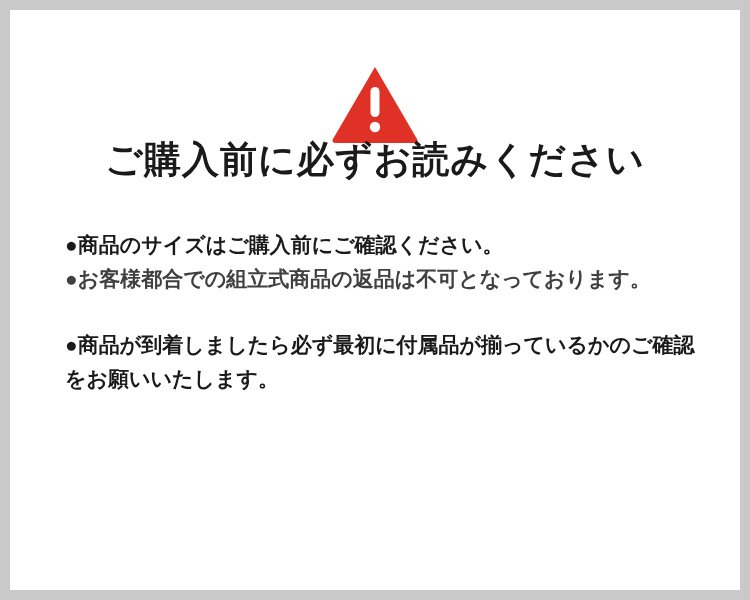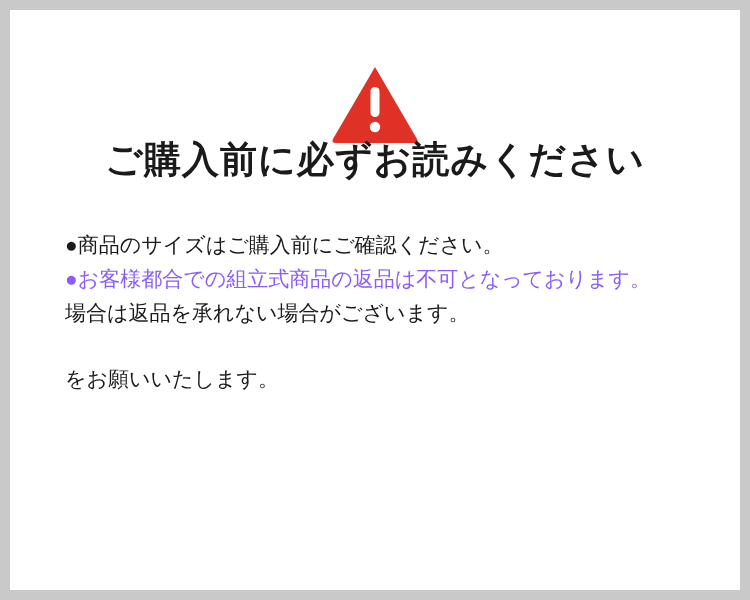--- a/index.html
+++ b/index.html
@@ -50,23 +50,24 @@
     position: absolute;
     left: 55px;
     top: 218px;
     width: 630px;
   }
   .line {
     font-size: 21px;
     line-height: 34px;
     color: #1a1a1a;
     white-space: nowrap;
+    font-weight: bold;
   }
   .line.red {
-    color: #8b5cf6;
+    color: #404040;
   }
   .gap {
     height: 32px;
   }
 </style>
 </head>
 <body>
 
 <div class="notice-card">
 
@@ -76,20 +77,20 @@
       <rect x="39.5" y="22" width="9" height="30" rx="4.5" fill="#ffffff"></rect>
       <circle cx="44" cy="62" r="5.2" fill="#ffffff"></circle>
     </svg>
   </div>
 
   <div class="headline">ご購入前に必ずお読みください</div>
 
   <div class="body-block">
     <div class="line">●商品のサイズはご購入前にご確認ください。</div>
     <div class="line red">●お客様都合での組立式商品の返品は不可となっております。</div>
-    <div class="line">場合は返品を承れない場合がございます。</div>
 
     <div class="gap"></div>
 
+    <div class="line">●商品が到着しましたら必ず最初に付属品が揃っているかのご確認</div>
     <div class="line">をお願いいたします。</div>
   </div>
 
 </div>
 
 </body></html>

